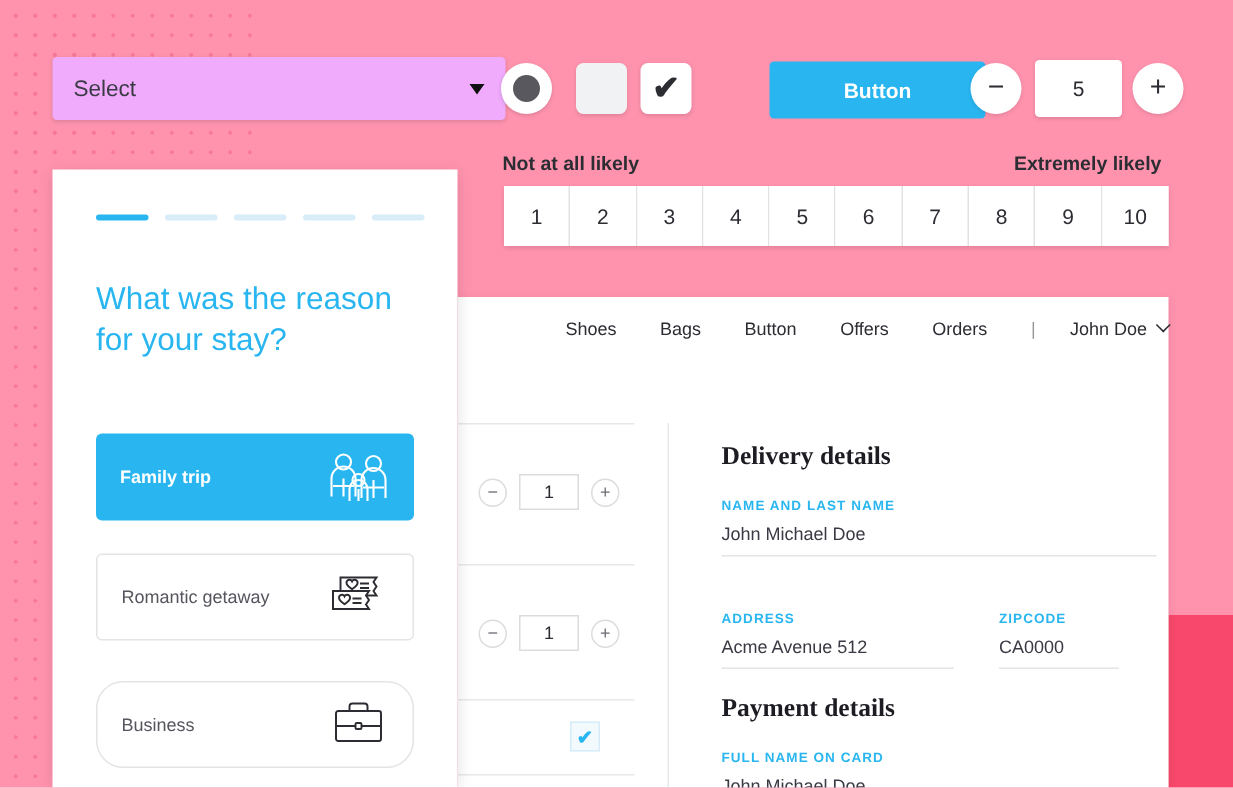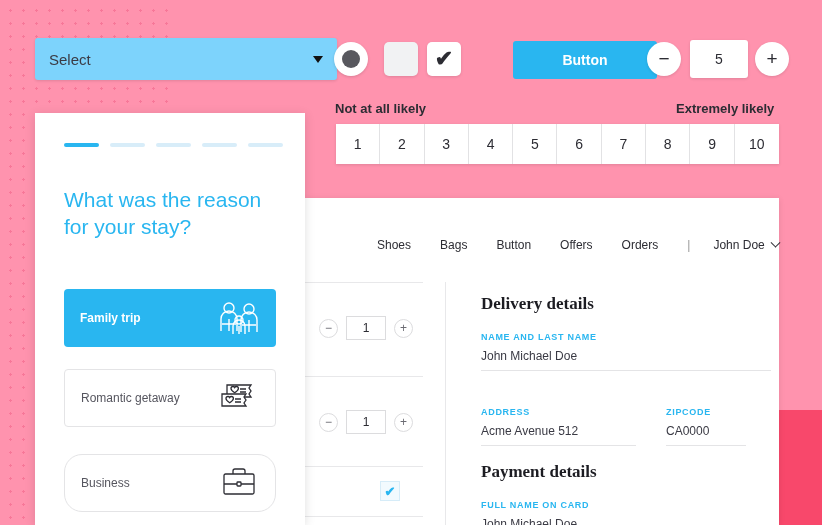--- a/index.html
+++ b/index.html
@@ -34,21 +34,21 @@
   #pinkblock {
     position: absolute; right: 0; top: 410px;
     width: 43px; height: 115px;
     background: #F8486B;
   }
 
   
   #select {
     position: absolute; left: 35px; top: 38px;
     width: 302px; height: 42px;
-    background: #7dd3fc;
+    background: #f0abfc;
     border-radius: 3px;
     box-shadow: 0 1px 3px rgba(0,0,0,0.12);
     display: flex; align-items: center;
     padding: 16px 14px;
   }
   #select .label {
     font-size: 15px; color: #3A3A44; flex: 1;
   }
   .caret {
     width: 0; height: 0;
@@ -138,21 +138,21 @@
   
   #app-panel {
     position: absolute; left: 305px; top: 198px;
     width: 474px; height: 327px;
     background: #fff;
     box-shadow: 0 1px 6px rgba(0,0,0,0.10);
   }
   #nav {
     position: absolute; left: 0; top: 14px;
     width: 474px; height: 40px;
-    display: flex; align-items: flex-end;
+    display: flex; align-items: flex-start;
     padding-left: 72px;
     font-size: 12px; color: #2C2C33;
   }
   #nav .nav-item { margin-right: 29px; white-space: nowrap; }
   #nav .nav-sep { color: #999; margin-right: 23px; }
   #nav .nav-user { display: flex; align-items: center; gap: 7px; white-space: nowrap; }
   .chev {
     width: 7px; height: 7px;
     border-right: 1.4px solid #2C2C33;
     border-bottom: 1.4px solid #2C2C33;

